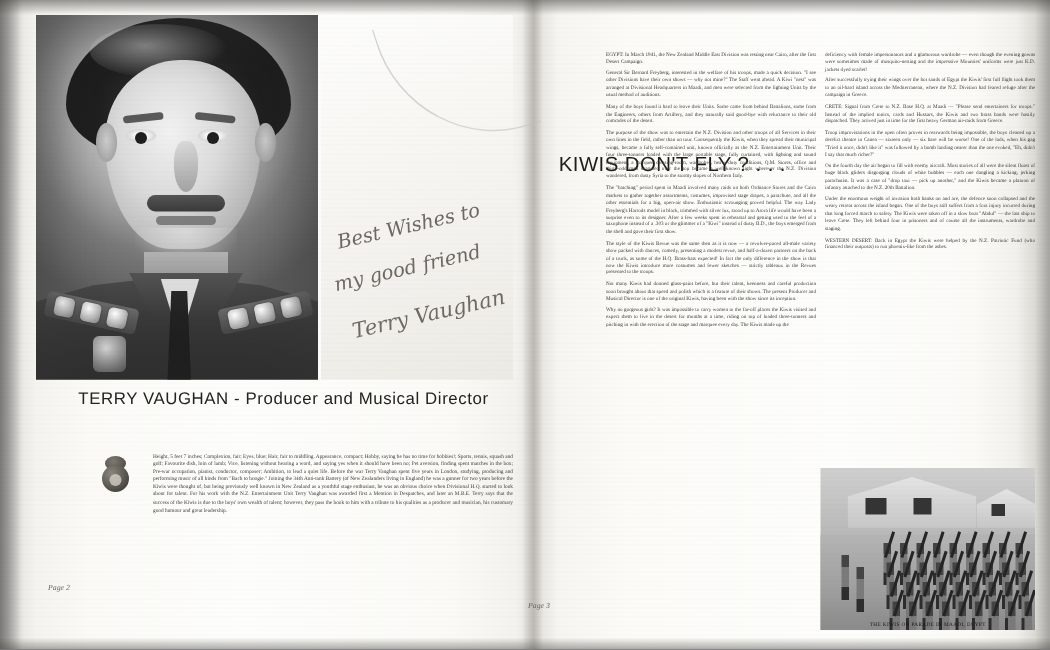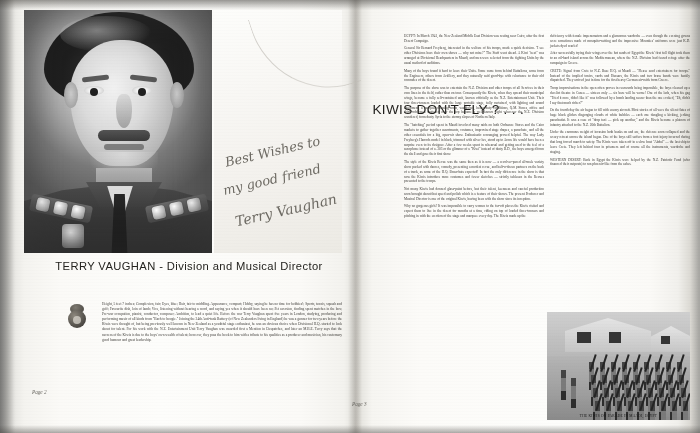--- a/index.html
+++ b/index.html
@@ -176,21 +176,21 @@
       <div class="p-vig"></div>
     </div>
 
     <div class="autograph">
       <div class="sig-swirl"></div>
       <div class="sig sig1">Best Wishes to</div>
       <div class="sig sig2">my good friend</div>
       <div class="sig sig3">Terry Vaughan</div>
     </div>
 
-    <div class="caption-name">TERRY VAUGHAN - Division and Musical Director</div>
+    <div class="caption-name">TERRY VAUGHAN - Producer and Musical Director</div>
 
     <div class="crest">
       <div class="c-top"></div>
         <div class="c-body"></div>
         <div class="c-dot"></div>
     </div>
 
     <div class="bio">Height, 5 feet 7 inches; Complexion, fair; Eyes, blue; Hair, fair to middling. Appearance, compact; Hobby, saying he has no time for hobbies!; Sports, tennis, squash and golf; Favourite dish, loin of lamb; Vice, listening without hearing a word, and saying yes when it should have been no; Pet aversion, finding spent matches in the box; Pre-war occupation, pianist, conductor, composer; Ambition, to lead a quiet life. Before the war Terry Vaughan spent five years in London, studying, producing and performing music of all kinds from "Bach to boogie." Joining the 34th Anti-tank Battery (of New Zealanders living in England) he was a gunner for two years before the Kiwis were thought of, but being previously well known in New Zealand as a youthful stage enthusiast, he was an obvious choice when Divisional H.Q. started to look about for talent. For his work with the N.Z. Entertainment Unit Terry Vaughan was awarded first a Mention in Despatches, and later an M.B.E. Terry says that the success of the Kiwis is due to the boys' own wealth of talent; however, they pass the book to him with a tribute to his qualities as a producer and musician, his customary good humour and great leadership.</div>
 
     <div class="pagenum-left">Page 2</div>

